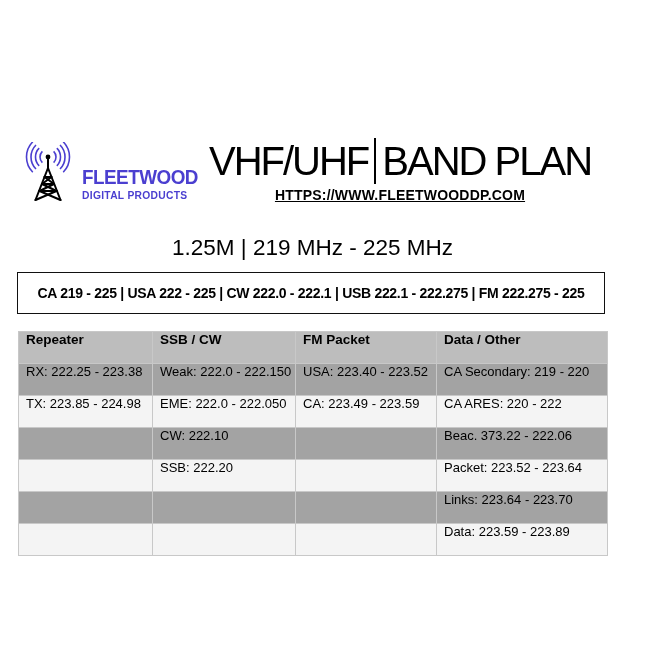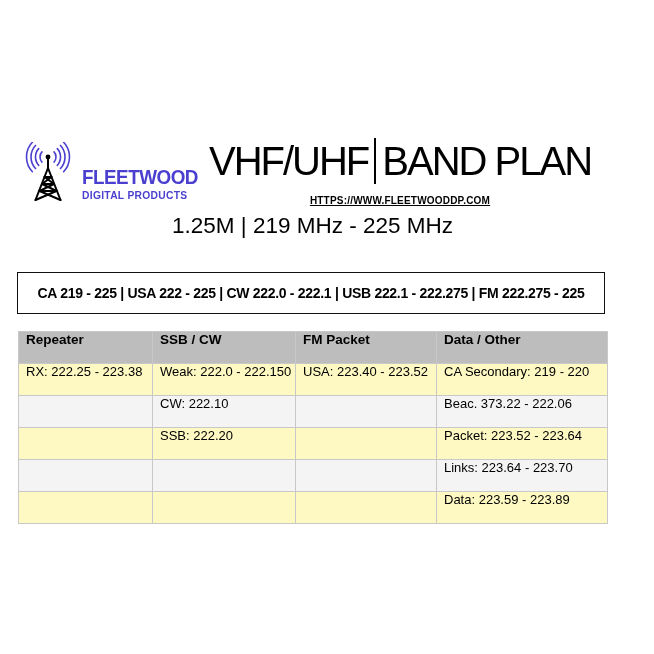--- a/index.html
+++ b/index.html
@@ -38,28 +38,28 @@
   
   .title-block { position: absolute; left: 180px; top: 136px; width: 440px; text-align: center; }
   .title-line {
     display: flex; justify-content: center; align-items: center;
     height: 50px; gap: 5px;
     font-size: 40px; font-weight: normal; letter-spacing: -2px; line-height: 50px;
     white-space: nowrap;
   }
   .caret { width: 2px; height: 46px; background: var(--text_black); margin: 0 1px; }
   .site-link {
-    display: inline-block; margin-top: 9px;
-    font-size: 10px; font-weight: bold; letter-spacing: 0.2px;
+    display: inline-block; margin-top: 1px;
+    font-size: 14px; font-weight: bold; letter-spacing: 0.2px;
     color: var(--text_black); text-decoration: underline; cursor: pointer;
   }
 
   
   .subtitle {
-    position: absolute; left: 0; top: 213px; width: 625px;
+    position: absolute; left: 0; top: 235px; width: 625px;
     text-align: center; font-size: 22.5px; letter-spacing: 0; white-space: nowrap;
   }
 
   
   .summary-box {
     position: absolute; left: 17px; top: 272px; width: 588px; height: 42px;
     border: 1.5px solid #111111;
     display: flex; align-items: center; justify-content: center;
   }
   .summary-text {
@@ -79,21 +79,21 @@
   .band-table th, .band-table td {
     border: 1px solid var(--table_border);
     padding: 0 4px 16px 7px;
     text-align: left; vertical-align: middle;
     white-space: nowrap; overflow: hidden;
   }
   .band-table th {
     background: var(--table_header_bg);
     height: 26px; font-weight: bold; font-size: 13.5px;
   }
-  .band-table td { height: 25px; background: #fef9c3; }
+  .band-table td { height: 25px; background: #a3a3a3; }
   .band-table tbody tr:nth-child(even) td { background: var(--table_stripe_bg); }
 </style>
 </head>
 <body>
 
 <div class="logo">
   <svg viewBox="0 0 62 64" aria-hidden="true">
     <g fill="none" stroke="#4b3fd0" stroke-width="1.6">
       <circle cx="30" cy="15" r="8"></circle>
       <circle cx="30" cy="15" r="12.5"></circle>
@@ -157,20 +157,26 @@
     </tr>
   </thead>
   <tbody>
     <tr>
       <td>RX: 222.25 - 223.38</td>
       <td>Weak: 222.0 - 222.150</td>
       <td>USA: 223.40 - 223.52</td>
       <td>CA Secondary: 219 - 220</td>
     </tr>
     <tr>
+      <td>TX: 223.85 - 224.98</td>
+      <td>EME: 222.0 - 222.050</td>
+      <td>CA: 223.49 - 223.59</td>
+      <td>CA ARES: 220 - 222</td>
+    </tr>
+    <tr>
       <td></td>
       <td>CW: 222.10</td>
       <td></td>
       <td>Beac. 373.22 - 222.06</td>
     </tr>
     <tr>
       <td></td>
       <td>SSB: 222.20</td>
       <td></td>
       <td>Packet: 223.52 - 223.64</td>

